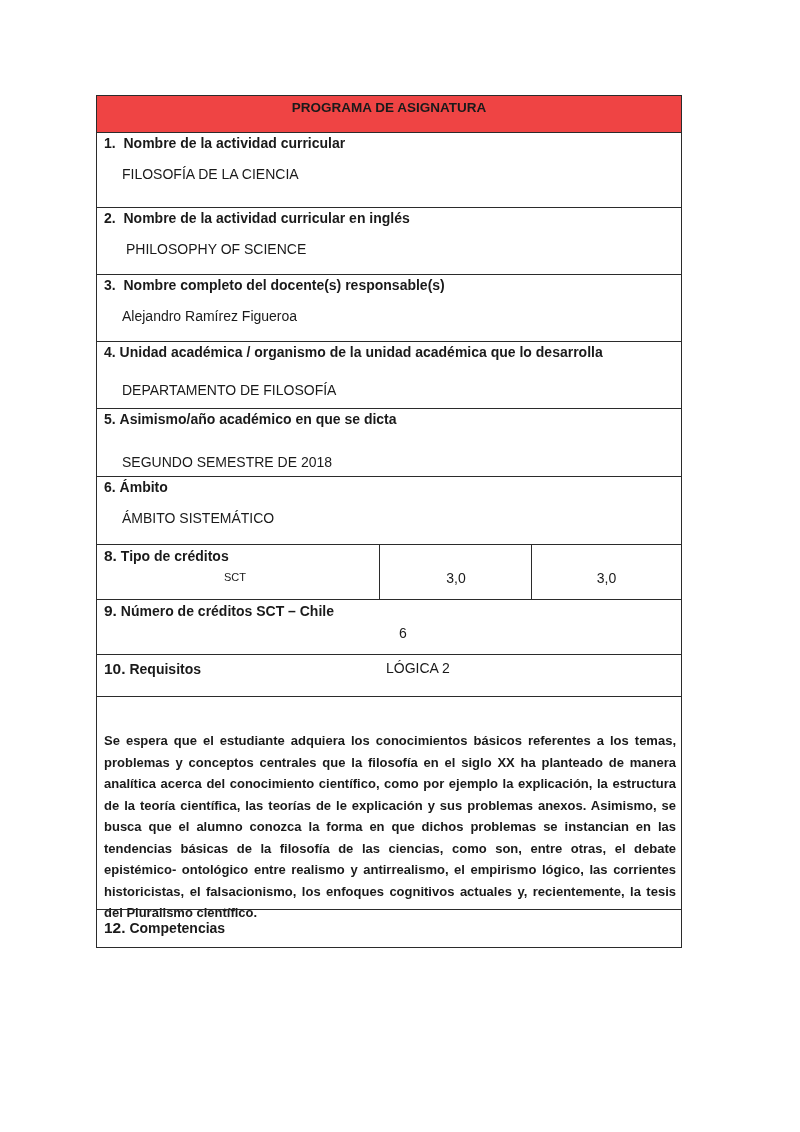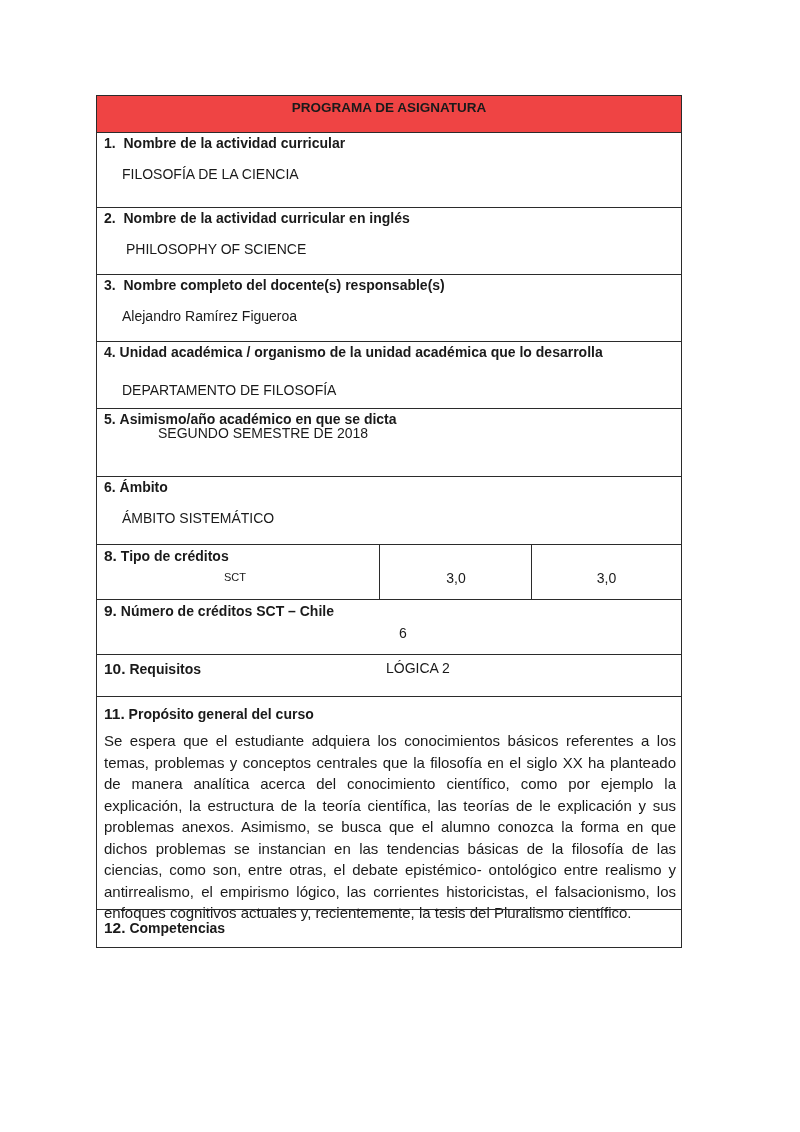--- a/index.html
+++ b/index.html
@@ -68,23 +68,24 @@
       top: 3px;
       font-size: 14px;
       line-height: 22px;
       width: 146px;
     }
     .para {
       position: absolute;
       left: 7px;
       right: 5px;
       top: 33px;
-      font-size: 15px;
+      font-size: 13px;
       line-height: 21.5px;
       text-align: justify;
+      font-weight: bold;
     }
   </style>
 </head>
 <body>
 
 <div class="page">
   <div class="tbl">
 
     <div class="row hdr">
       <span>PROGRAMA DE ASIGNATURA</span>
@@ -115,21 +116,21 @@
       <div class="lbl" style="top:2px;">
         <span>4.</span>&nbsp;<span>Unidad académica / organismo de la unidad académica que lo desarrolla</span>
       </div>
       <div class="val" style="left:25px;top:33px;margin-top:7px;">DEPARTAMENTO DE FILOSOFÍA</div>
     </div>
 
     <div class="row" style="height:68px;">
       <div class="lbl" style="top:2px;">
         <span>5.</span>&nbsp;<span>Asimismo/año académico en que se dicta</span>
       </div>
-      <div class="val" style="left:25px;top:16px;margin-left:36px;">SEGUNDO SEMESTRE DE 2018</div>
+      <div class="val" style="left:25px;top:45px;">SEGUNDO SEMESTRE DE 2018</div>
     </div>
 
     <div class="row" style="height:68px;">
       <div class="lbl" style="top:2px;">
         <span>6.</span>&nbsp;<span>Ámbito</span>
       </div>
       <div class="val" style="left:25px;top:33px;">ÁMBITO SISTEMÁTICO</div>
     </div>
 
 
@@ -154,23 +155,20 @@
     </div>
 
     <div class="row" style="height:42px;">
       <div class="lbl" style="top:5px;">
         <span class="num">10.</span>&nbsp;<span>Requisitos</span>
       </div>
       <div class="val" style="left:289px;top:5px;">LÓGICA 2</div>
     </div>
 
     <div class="row" style="height:213px;">
-      <div class="lbl" style="top:8px;">
-        <span class="num">11.</span>&nbsp;<span>Propósito general del curso</span>
-      </div>
       <div class="para">Se espera que el estudiante adquiera los conocimientos básicos referentes a los temas, problemas y conceptos centrales que la filosofía en el siglo XX ha planteado de manera analítica acerca del conocimiento científico, como por ejemplo la explicación,  la estructura de la teoría científica, las teorías de le explicación y sus problemas anexos. Asimismo, se busca que el alumno conozca la forma en que dichos problemas se instancian en las tendencias básicas de la filosofía de las ciencias, como son, entre otras, el debate epistémico- ontológico entre realismo y antirrealismo, el empirismo lógico, las corrientes historicistas, el falsacionismo, los enfoques cognitivos actuales y, recientemente, la tesis del Pluralismo científico.</div>
     </div>
 
     <div class="row" style="height:38px;">
       <div class="lbl" style="top:9px;">
         <span class="num">12.</span>&nbsp;<span>Competencias</span>
       </div>
     </div>
 
   </div>

